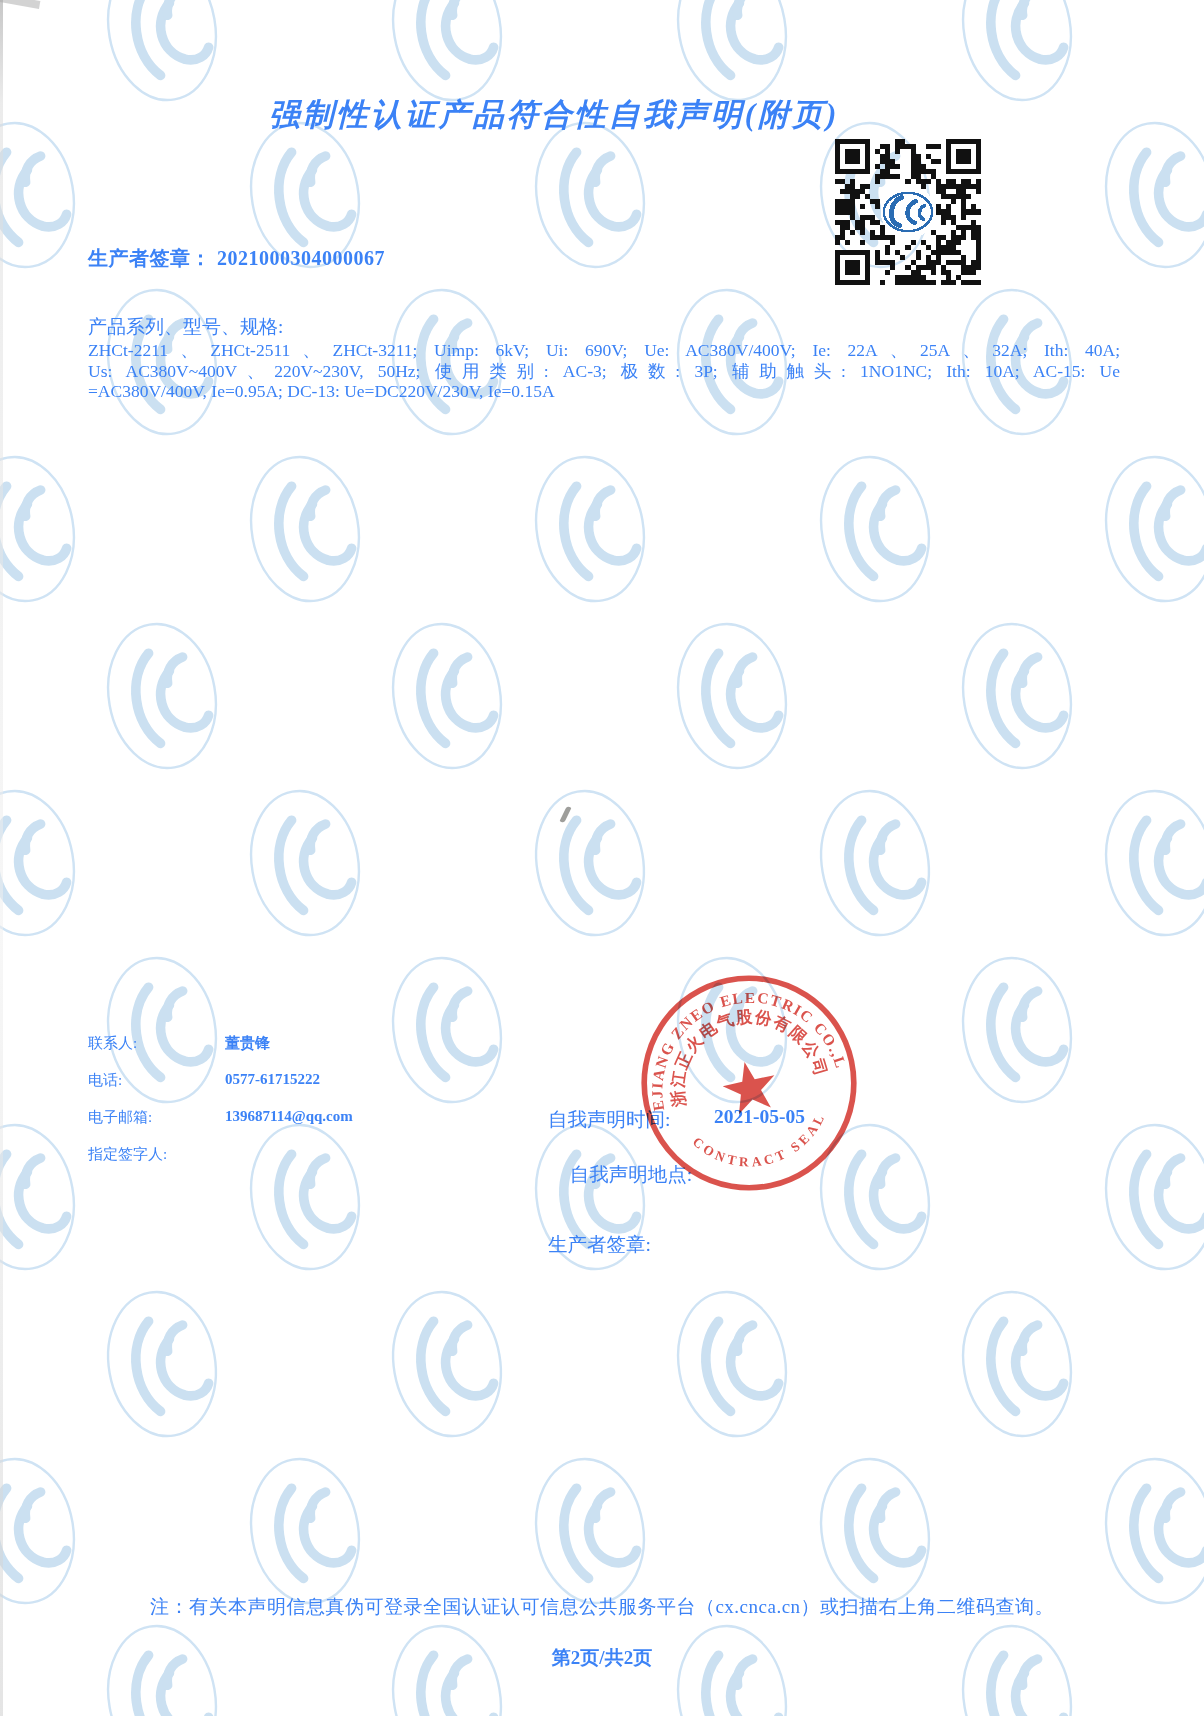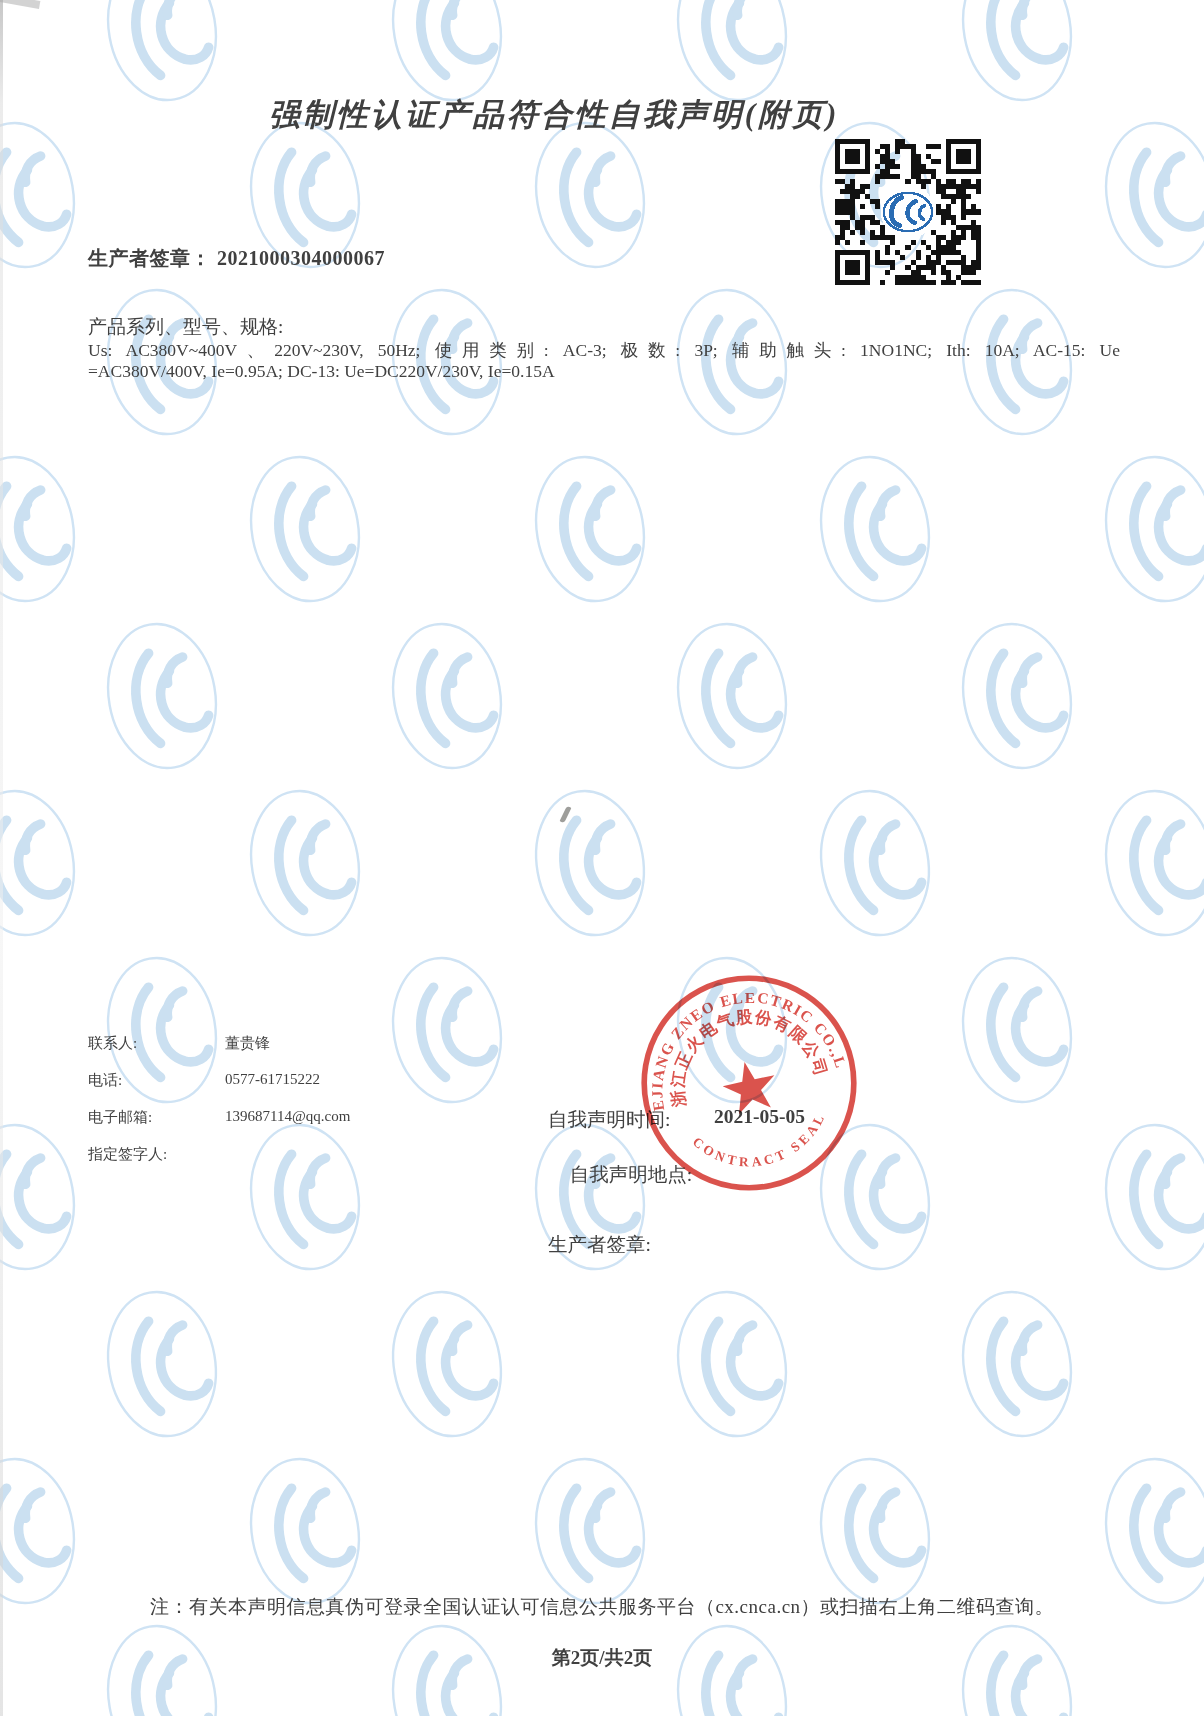--- a/index.html
+++ b/index.html
@@ -1,21 +1,21 @@
 <!DOCTYPE html>
 <html style="--wm: #cfe3f4; --wm2: #bed9ee; --stamp: #d8463f;"><head>
 <meta charset="utf-8">
 <style>
   :root{
     --wm:#cfe3f4; --wm2:#bed9ee; --stamp:#d8463f;
   }
   html,body{margin:0;padding:0;background:#e8e8e8;}
   .page{
     position:relative; width:1204px; height:1716px; background:#ffffff;
-    overflow:hidden; font-family:"Liberation Serif","DejaVu Serif",serif; color:#404040;
+    overflow:hidden; font-family:"Liberation Serif","DejaVu Serif",serif; color:#3b82f6;
   }
   .wm-layer{position:absolute; inset:0; z-index:0;}
   .wm{position:absolute; width:116px; height:158px; transform:rotate(-10deg);}
   .content{position:relative; z-index:1;}
 
   .edge-left{position:absolute;left:0;top:0;width:3px;height:100%;
     background:linear-gradient(#9a9a9a,#dcdcdc 6%,#f0f0f0 55%,#cfcfcf);opacity:.55;z-index:3;}
   .corner-mark{position:absolute;left:-6px;top:-3px;width:46px;height:8px;background:#a8a8a8;
     transform:rotate(10deg);opacity:.5;z-index:3;}
   .speck{position:absolute;left:563px;top:806px;width:5px;height:17px;background:#8d8d89;
@@ -31,21 +31,21 @@
   .decl-no{position:absolute; left:88px; top:245px; font-size:20px; font-weight:bold; letter-spacing:.5px;}
   .decl-no .num{margin-left:6px;margin-top:20px;}
 
   .product-label{position:absolute; left:88px; top:314px; font-size:19px;}
   .product-lines{position:absolute; left:88px; top:340px; width:1032px; font-size:17.5px; line-height:20.5px;}
   .product-lines .jline{text-align:justify; text-align-last:justify;}
 
   .contact-block{position:absolute; left:88px; top:1034px; font-size:15px;}
   .c-row{display:flex; height:37px;}
   .c-label{width:137px;}
-  .c-value{font-weight:normal;}
+  .c-value{font-weight:bold;}
 
   .decl-block{position:absolute; left:548px; top:1106px; font-size:19.5px;}
   .d-row{display:flex;}
   .d-row.r2{margin-top:28px;text-align:center;}
   .d-row.r3{margin-top:43px;}
   .d-label{width:166px;}
   .d-value{font-weight:bold;}
 
   .stamp{position:absolute; left:636px; top:970px; width:226px; height:226px;
     mix-blend-mode:multiply; opacity:.93; z-index:2;}
@@ -527,20 +527,21 @@
           </g>
         </svg>
     </div>
 
     <div class="decl-no">
       <span>生产者签章：</span><span class="num">2021000304000067</span>
     </div>
 
     <div class="product-label">产品系列、型号、规格:</div>
     <div class="product-lines">
+      <div class="jline">ZHCt-2211、ZHCt-2511、ZHCt-3211; Uimp: 6kV; Ui: 690V; Ue: AC380V/400V; Ie: 22A、25A、32A; Ith: 40A;</div>
       <div class="jline">Us: AC380V~400V、220V~230V, 50Hz; 使用类别: AC-3; 极数: 3P; 辅助触头: 1NO1NC; Ith: 10A; AC-15: Ue</div>
       <div>=AC380V/400V, Ie=0.95A; DC-13: Ue=DC220V/230V, Ie=0.15A</div>
     </div>
 
     <div class="contact-block">
       <div class="c-row">
         <span class="c-label">联系人:</span>
         <span class="c-value">董贵锋</span>
       </div>
       <div class="c-row">

